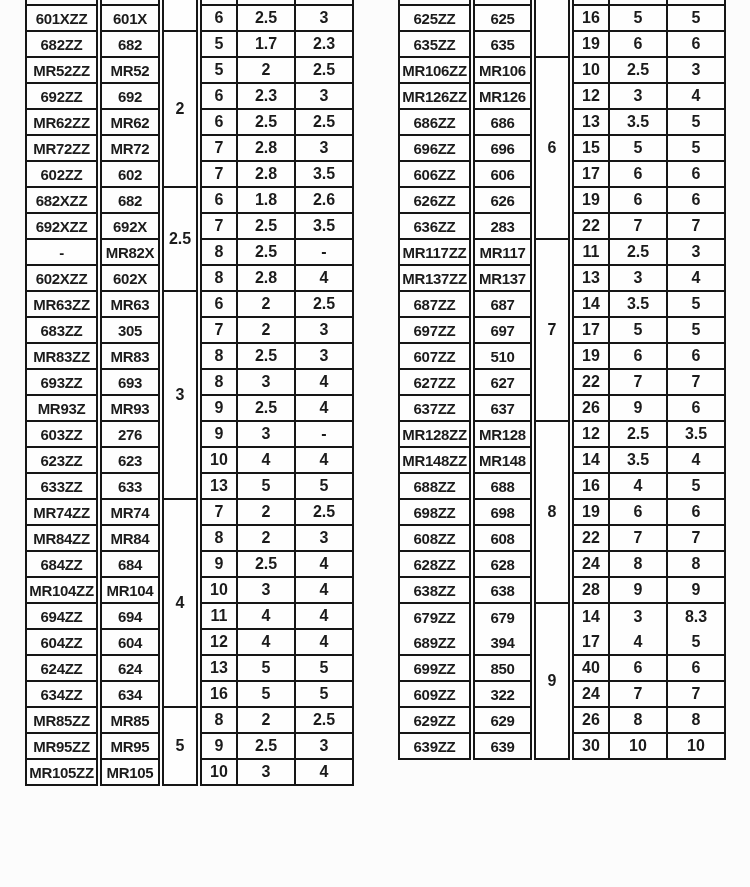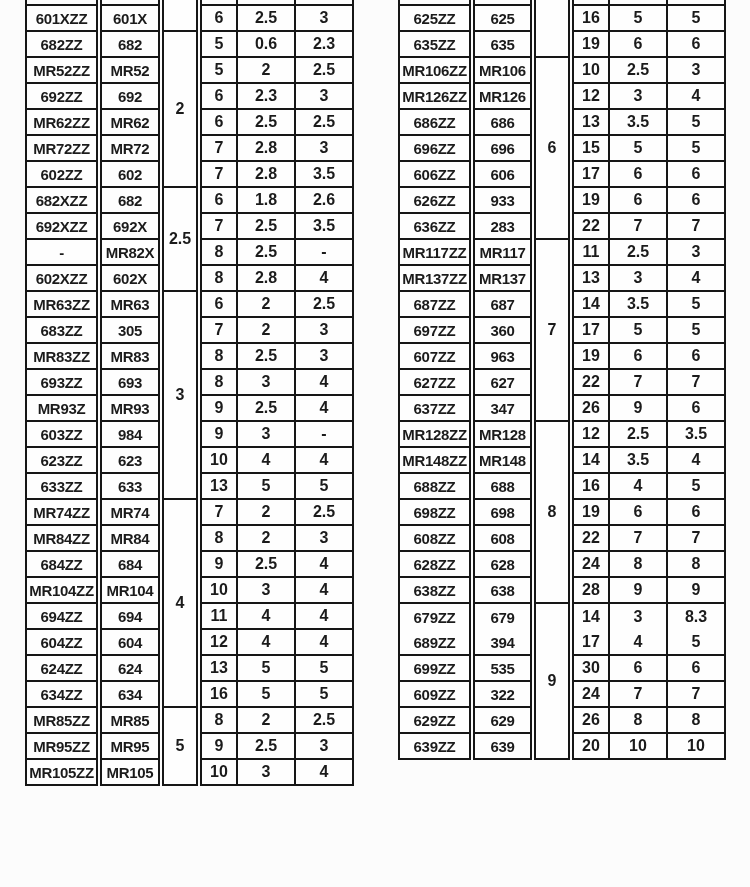--- a/index.html
+++ b/index.html
@@ -77,21 +77,21 @@
         <div class="cell mcell">MR63</div>
         <div class="cell mcell">683ZZ</div>
         <div class="cell mcell">305</div>
         <div class="cell mcell">MR83ZZ</div>
         <div class="cell mcell">MR83</div>
         <div class="cell mcell">693ZZ</div>
         <div class="cell mcell">693</div>
         <div class="cell mcell">MR93Z</div>
         <div class="cell mcell">MR93</div>
         <div class="cell mcell">603ZZ</div>
-        <div class="cell mcell">984</div>
+        <div class="cell mcell">276</div>
         <div class="cell mcell">623ZZ</div>
         <div class="cell mcell">623</div>
         <div class="cell mcell">633ZZ</div>
         <div class="cell mcell">633</div>
         <div class="cell mcell">MR74ZZ</div>
         <div class="cell mcell">MR74</div>
         <div class="cell mcell">MR84ZZ</div>
         <div class="cell mcell">MR84</div>
         <div class="cell mcell">684ZZ</div>
         <div class="cell mcell">684</div>
@@ -121,21 +121,21 @@
         <div class="gcell" style="height: 78px;">5</div>
       </div>
       <div class="grid dims" style="grid-template-columns: 38px 58px 58px;">
         <div class="cell dcell top"></div>
         <div class="cell dcell nl top"></div>
         <div class="cell dcell nl top"></div>
         <div class="cell dcell">6</div>
         <div class="cell dcell nl">2.5</div>
         <div class="cell dcell nl">3</div>
         <div class="cell dcell">5</div>
-        <div class="cell dcell nl">0.6</div>
+        <div class="cell dcell nl">1.7</div>
         <div class="cell dcell nl">2.3</div>
         <div class="cell dcell">5</div>
         <div class="cell dcell nl">2</div>
         <div class="cell dcell nl">2.5</div>
         <div class="cell dcell">6</div>
         <div class="cell dcell nl">2.3</div>
         <div class="cell dcell nl">3</div>
         <div class="cell dcell">6</div>
         <div class="cell dcell nl">2.5</div>
         <div class="cell dcell nl">2.5</div>
@@ -228,57 +228,57 @@
         <div class="cell mcell">MR106</div>
         <div class="cell mcell">MR126ZZ</div>
         <div class="cell mcell">MR126</div>
         <div class="cell mcell">686ZZ</div>
         <div class="cell mcell">686</div>
         <div class="cell mcell">696ZZ</div>
         <div class="cell mcell">696</div>
         <div class="cell mcell">606ZZ</div>
         <div class="cell mcell">606</div>
         <div class="cell mcell">626ZZ</div>
-        <div class="cell mcell">933</div>
+        <div class="cell mcell">626</div>
         <div class="cell mcell">636ZZ</div>
         <div class="cell mcell">283</div>
         <div class="cell mcell">MR117ZZ</div>
         <div class="cell mcell">MR117</div>
         <div class="cell mcell">MR137ZZ</div>
         <div class="cell mcell">MR137</div>
         <div class="cell mcell">687ZZ</div>
         <div class="cell mcell">687</div>
         <div class="cell mcell">697ZZ</div>
-        <div class="cell mcell">360</div>
+        <div class="cell mcell">697</div>
         <div class="cell mcell">607ZZ</div>
-        <div class="cell mcell">963</div>
+        <div class="cell mcell">510</div>
         <div class="cell mcell">627ZZ</div>
         <div class="cell mcell">627</div>
         <div class="cell mcell">637ZZ</div>
-        <div class="cell mcell">347</div>
+        <div class="cell mcell">637</div>
         <div class="cell mcell">MR128ZZ</div>
         <div class="cell mcell">MR128</div>
         <div class="cell mcell">MR148ZZ</div>
         <div class="cell mcell">MR148</div>
         <div class="cell mcell">688ZZ</div>
         <div class="cell mcell">688</div>
         <div class="cell mcell">698ZZ</div>
         <div class="cell mcell">698</div>
         <div class="cell mcell">608ZZ</div>
         <div class="cell mcell">608</div>
         <div class="cell mcell">628ZZ</div>
         <div class="cell mcell">628</div>
         <div class="cell mcell">638ZZ</div>
         <div class="cell mcell">638</div>
         <div class="cell mcell nob">679ZZ</div>
         <div class="cell mcell nob">679</div>
         <div class="cell mcell">689ZZ</div>
         <div class="cell mcell">394</div>
         <div class="cell mcell">699ZZ</div>
-        <div class="cell mcell">535</div>
+        <div class="cell mcell">850</div>
         <div class="cell mcell">609ZZ</div>
         <div class="cell mcell">322</div>
         <div class="cell mcell">629ZZ</div>
         <div class="cell mcell">629</div>
         <div class="cell mcell">639ZZ</div>
         <div class="cell mcell">639</div>
       </div>
       <div class="groupcol" style="width: 36px;">
         <div class="gcell top" style="height: 78px;"></div>
         <div class="gcell" style="height: 182px;">6</div>
@@ -358,27 +358,27 @@
         <div class="cell dcell nl">8</div>
         <div class="cell dcell">28</div>
         <div class="cell dcell nl">9</div>
         <div class="cell dcell nl">9</div>
         <div class="cell dcell nob">14</div>
         <div class="cell dcell nl nob">3</div>
         <div class="cell dcell nl nob">8.3</div>
         <div class="cell dcell">17</div>
         <div class="cell dcell nl">4</div>
         <div class="cell dcell nl">5</div>
-        <div class="cell dcell">30</div>
+        <div class="cell dcell">40</div>
         <div class="cell dcell nl">6</div>
         <div class="cell dcell nl">6</div>
         <div class="cell dcell">24</div>
         <div class="cell dcell nl">7</div>
         <div class="cell dcell nl">7</div>
         <div class="cell dcell">26</div>
         <div class="cell dcell nl">8</div>
         <div class="cell dcell nl">8</div>
-        <div class="cell dcell">20</div>
+        <div class="cell dcell">30</div>
         <div class="cell dcell nl">10</div>
         <div class="cell dcell nl">10</div>
       </div>
     </div>
   </div>
 
 </body></html>

